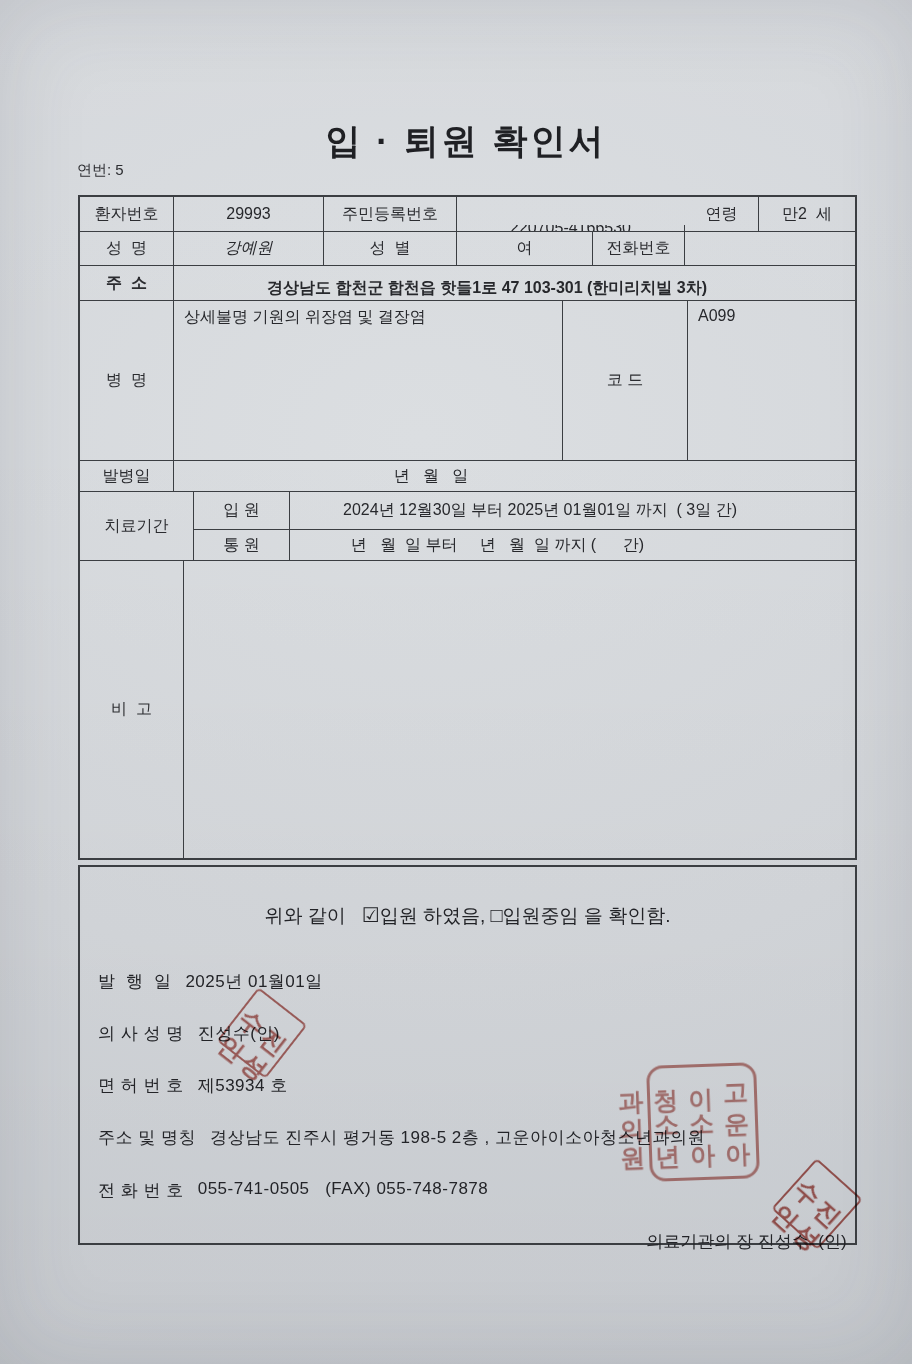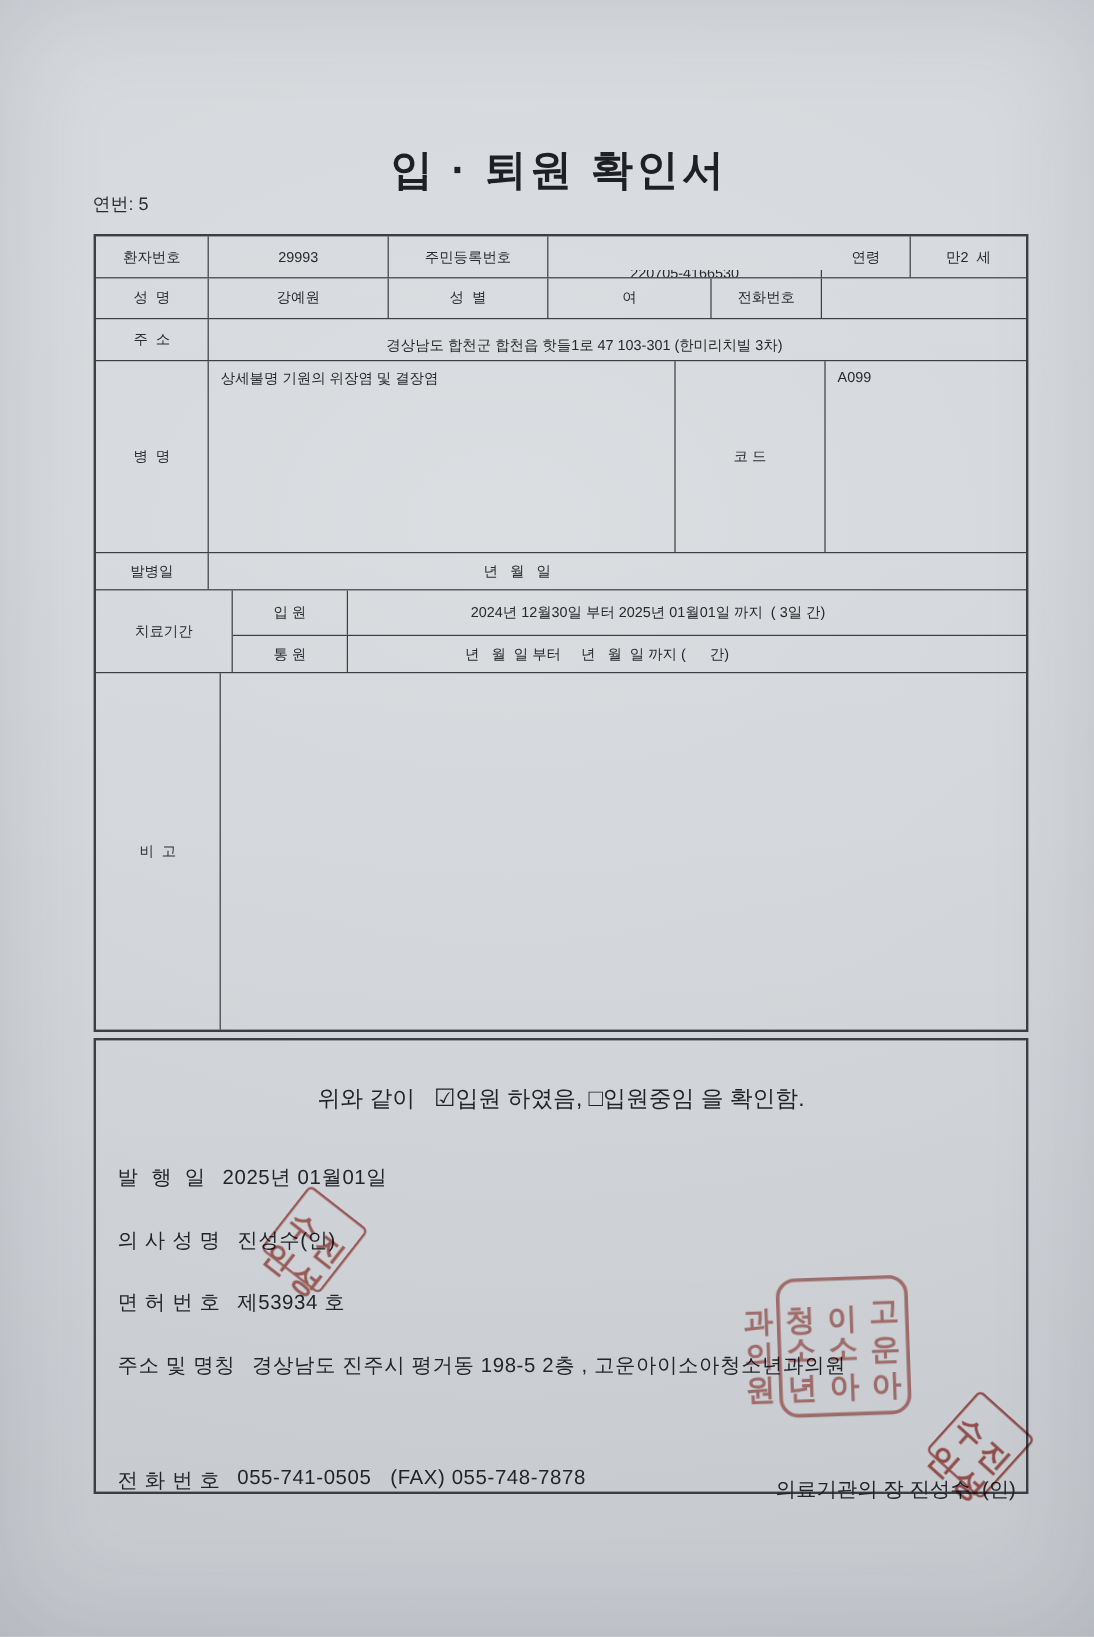--- a/index.html
+++ b/index.html
@@ -29,21 +29,21 @@
     position:absolute;top:118px;left:0;right:0;
     text-align:center;transform:translateX(10px);
     font-size:35px;font-weight:bold;letter-spacing:3px;color:#1f2024;
   }
   .serial{position:absolute;left:77px;top:161px;font-size:15px;color:#2c2d31;}
   
   .tbl{
     position:absolute;left:78px;top:195px;width:779px;height:665px;
     border:2px solid var(--line);
     display:flex;flex-direction:column;
-    font-size:12px;
+    font-size:16px;
   }
   .tr{display:flex;border-bottom:1.5px solid var(--line);flex:none;}
   .tr.last{border-bottom:none;flex:1;}
   .td{
     border-right:1.5px solid var(--line);
     display:flex;align-items:center;justify-content:center;
     overflow:hidden;flex:none;
   }
   .td.end{border-right:none;flex:1;}
   .td.top-left{align-items:flex-start;justify-content:flex-start;padding:6px 10px;}
@@ -106,28 +106,28 @@
       <div class="td lbl txt" style="width:94px;">환자번호</div>
       <div class="td txt" style="width:150px;">29993</div>
       <div class="td lbl txt" style="width:133px;">주민등록번호</div>
       <div class="td txt" style="width:228px;margin-top:28px;">220705-4166530</div>
       <div class="td lbl txt" style="width:74px;">연령</div>
       <div class="td end txt">만2  세</div>
     </div>
 
     <div class="tr" style="height:34px;">
       <div class="td lbl txt" style="width:94px;">성  명</div>
-      <div class="td txt" style="width:150px;">강예원</div>
+      <div class="td txt" style="width:150px;font-style:italic;">강예원</div>
       <div class="td lbl txt" style="width:133px;">성  별</div>
       <div class="td txt" style="width:136px;">여</div>
       <div class="td lbl txt" style="width:92px;">전화번호</div>
       <div class="td end txt"></div>
     </div>
 
-    <div class="tr" style="height:35px;">
+    <div class="tr" style="height:35px;font-weight:bold;">
       <div class="td lbl txt" style="width:94px;">주  소</div>
       <div class="td end txt" style="padding-right:55px;margin-top:10px;">경상남도 합천군 합천읍 핫들1로 47 103-301 (한미리치빌 3차)</div>
     </div>
 
     <div class="tr" style="height:160px;">
       <div class="td lbl txt" style="width:94px;">병  명</div>
       <div class="td top-left txt" style="width:389px;">상세불명 기원의 위장염 및 결장염</div>
       <div class="td lbl txt" style="width:125px;text-align:right;">코 드</div>
       <div class="td end top-left txt">A099</div>
     </div>
@@ -178,21 +178,21 @@
     <div class="fline" style="top:207px;">
       <span class="txt">면 허 번 호</span>
       <span class="val txt">제53934 호</span>
     </div>
 
     <div class="fline" style="top:259px;">
       <span class="txt">주소 및 명칭</span>
       <span class="val txt">경상남도 진주시 평거동 198-5 2층 , 고운아이소아청소년과의원</span>
     </div>
 
-    <div class="fline" style="top:312px;margin-top:43px;">
+    <div class="fline" style="top:312px;">
       <span class="txt">전 화 번 호</span>
       <span class="val txt">055-741-0505   (FAX) 055-748-7878</span>
     </div>
 
     <div class="director-line">
       <span class="txt">의료기관의 장</span><span class="txt"> </span><span class="txt">진성수</span><span class="txt">  </span><span class="txt">(인)</span>
     </div>
 
   </div>
 

